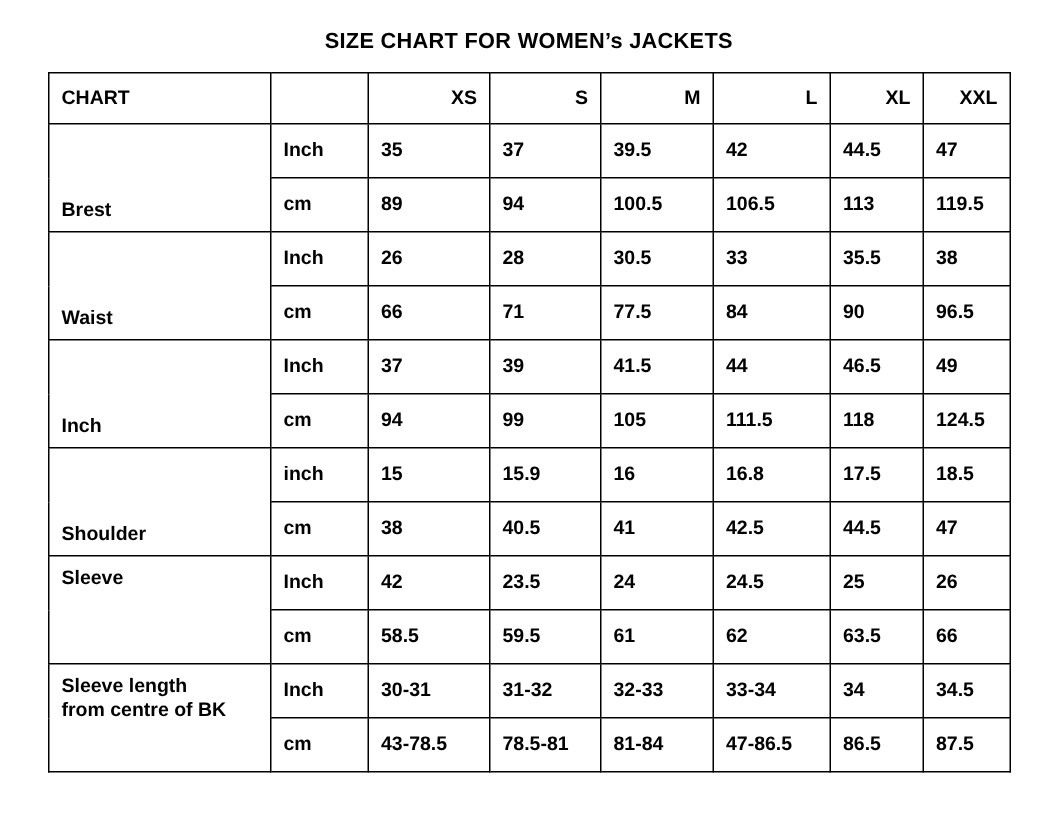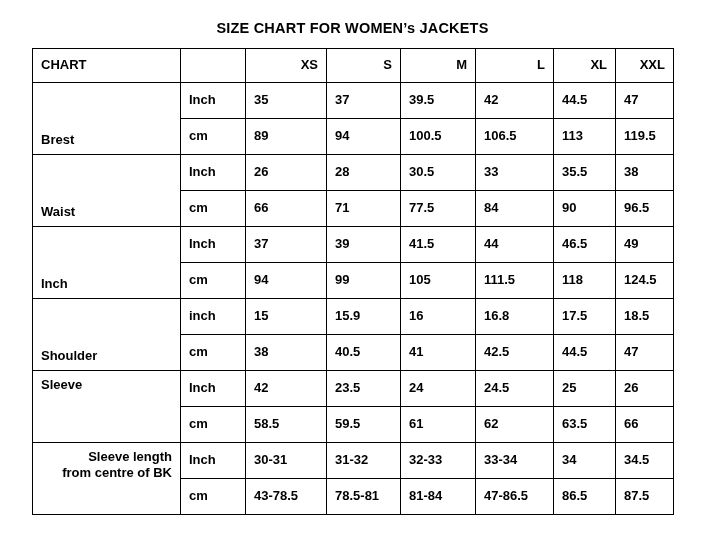--- a/index.html
+++ b/index.html
@@ -208,21 +208,21 @@
           <td class="unit-cell">cm</td>
           <td class="val-cell">58.5</td>
           <td class="val-cell">59.5</td>
           <td class="val-cell">61</td>
           <td class="val-cell">62</td>
           <td class="val-cell">63.5</td>
           <td class="val-cell">66</td>
         </tr>
 
         <tr class="cell-row">
-          <td class="row-label label-two-line" rowspan="2" style="vertical-align:top;text-align:right;">
+          <td class="row-label label-two-line" rowspan="2" style="vertical-align:top;">
             <span>Sleeve length</span><br>
             <span>from centre of BK</span>
           </td>
           <td class="unit-cell">Inch</td>
           <td class="val-cell">30-31</td>
           <td class="val-cell">31-32</td>
           <td class="val-cell">32-33</td>
           <td class="val-cell">33-34</td>
           <td class="val-cell">34</td>
           <td class="val-cell">34.5</td>

